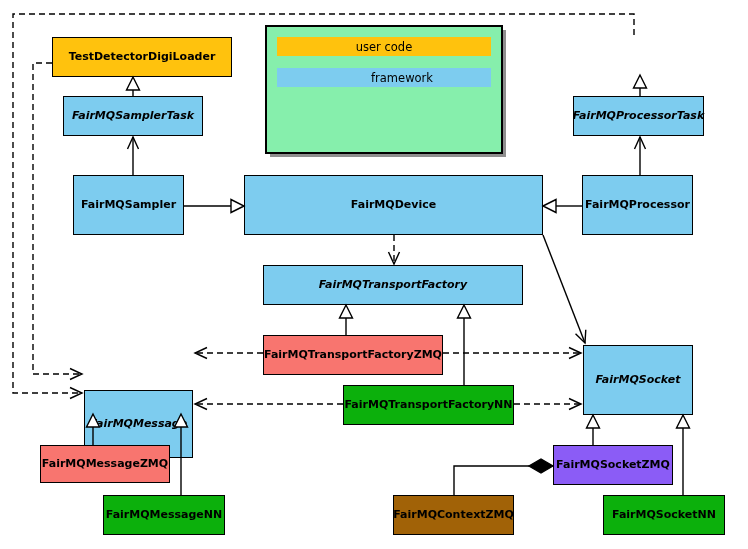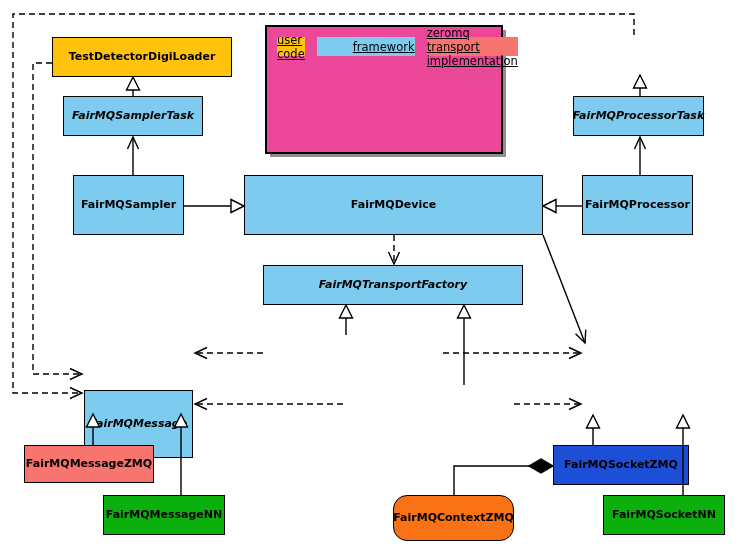--- a/index.html
+++ b/index.html
@@ -10,23 +10,23 @@
   }
   .node{
     position:absolute;box-sizing:border-box;border:1.5px solid #000;
     display:flex;align-items:center;justify-content:center;
     font-weight:bold;font-size:11px;line-height:1.15;color:#000;
     text-align:center;padding:18px;
   }
   .node.abstract{font-style:italic;text-align:center;}
   #legend{
     position:absolute;left:265px;top:25px;width:238px;height:129px;
-    box-sizing:border-box;background:#ec4899;border:2px solid #000;
+    box-sizing:border-box;background:#86efac;border:2px solid #000;
     box-shadow:4px 4px 0 -1px #8f8f8f;
-    display:flex;flex-direction:row;gap:12px;padding:10px 10px 0 10px;text-decoration:underline;
+    display:flex;flex-direction:column;gap:12px;padding:10px 10px 0 10px;
   }
   .legend-bar{
     flex:0 0 19px;height:19px;display:flex;align-items:center;justify-content:center;
     font-size:11.5px;color:#000;
   }
   #edges{position:absolute;left:0;top:0;pointer-events:none;}
   #edges .edge{stroke:#000;stroke-width:1.4;fill:none;}
   #edges .edge.dashed{stroke-dasharray:6 4;}
   #edges .head-triangle{fill:#fff;stroke:#000;stroke-width:1.4;}
   #edges .head-open{fill:none;stroke:#000;stroke-width:1.4;}
@@ -36,25 +36,28 @@
 <body>
 
 <div id="stage">
   <div class="node " style="left: 52px; top: 37px; width: 180px; height: 40px; background: rgb(255, 194, 13);">TestDetectorDigiLoader</div>
     <div class="node abstract" style="left: 63px; top: 96px; width: 140px; height: 40px; background: rgb(125, 204, 239);">FairMQSamplerTask</div>
     <div class="node abstract" style="left: 573px; top: 96px; width: 131px; height: 40px; background: rgb(125, 204, 239);">FairMQProcessorTask</div>
     <div class="node " style="left: 73px; top: 175px; width: 111px; height: 60px; background: rgb(125, 204, 239); text-align: right;">FairMQSampler</div>
     <div class="node " style="left: 244px; top: 175px; width: 299px; height: 60px; background: rgb(125, 204, 239);">FairMQDevice</div>
     <div class="node " style="left: 582px; top: 175px; width: 111px; height: 60px; background: rgb(125, 204, 239);">FairMQProcessor</div>
     <div class="node abstract" style="left: 263px; top: 265px; width: 260px; height: 40px; background: rgb(125, 204, 239);">FairMQTransportFactory</div>
+    <div class="node " style="left: 263px; top: 335px; width: 180px; height: 40px; background: rgb(248, 117, 111);">FairMQTransportFactoryZMQ</div>
+    <div class="node " style="left: 343px; top: 385px; width: 171px; height: 40px; background: rgb(12, 176, 12);">FairMQTransportFactoryNN</div>
     <div class="node abstract" style="left: 84px; top: 346px; width: 109px; height: 68px; background: rgb(125, 204, 239); margin-top: 44px;">FairMQMessage</div>
-    <div class="node " style="left: 24px; top: 445px; width: 130px; height: 28px; background: rgb(248, 117, 111);">FairMQMessageZMQ</div>
+    <div class="node abstract" style="left: 583px; top: 345px; width: 110px; height: 70px; background: rgb(125, 204, 239);">FairMQSocket</div>
+    <div class="node " style="left: 40px; top: 445px; width: 130px; height: 28px; background: rgb(248, 117, 111);">FairMQMessageZMQ</div>
     <div class="node " style="left: 103px; top: 495px; width: 122px; height: 40px; background: rgb(12, 176, 12);">FairMQMessageNN</div>
-    <div class="node " style="left: 393px; top: 495px; width: 121px; height: 46px; background: #f97316; border-radius: 14px;">FairMQContextZMQ</div>
-    <div class="node " style="left: 553px; top: 445px; width: 136px; height: 40px; background: #1d4ed8;">FairMQSocketZMQ</div>
+    <div class="node " style="left: 393px; top: 495px; width: 121px; height: 40px; background: #a16207;">FairMQContextZMQ</div>
+    <div class="node " style="left: 553px; top: 445px; width: 120px; height: 40px; background: #8b5cf6;">FairMQSocketZMQ</div>
     <div class="node " style="left: 603px; top: 495px; width: 122px; height: 40px; background: rgb(12, 176, 12);">FairMQSocketNN</div>
     <svg id="edges" width="748" height="549" viewBox="0 0 748 549">
       <polyline points="133,96 133,90" class="edge solid"></polyline>
       <polygon points="133,77 139.5,90 126.5,90" class="head-triangle"></polygon>
       <polyline points="640,96 640,88" class="edge solid"></polyline>
       <polygon points="640,75 646.5,88 633.5,88" class="head-triangle"></polygon>
       <polyline points="184,206 231,206" class="edge solid"></polyline>
       <polygon points="244,206 231,212.5 231,199.5" class="head-triangle"></polygon>
       <polyline points="582,206 556,206" class="edge solid"></polyline>
       <polygon points="543,206 556,199.5 556,212.5" class="head-triangle"></polygon>
@@ -93,17 +96,14 @@
       <polyline points="454,495 454,466 529,466" class="edge solid"></polyline>
       <polygon points="553,466 541,473 529,466 541,459" class="head-diamond"></polygon>
     </svg>
   <div id="legend">
       <div class="legend-bar" style="background: rgb(255, 194, 13);">
         <span>user code</span>
       </div>
       <div class="legend-bar" style="background: rgb(125, 204, 239); padding-left: 36px;">
         <span>framework</span>
       </div>
-      <div class="legend-bar" style="background: rgb(248, 117, 111);">
-        <span>zeromq transport implementation</span>
-      </div>
     </div>
 </div>
 
 </body></html>

